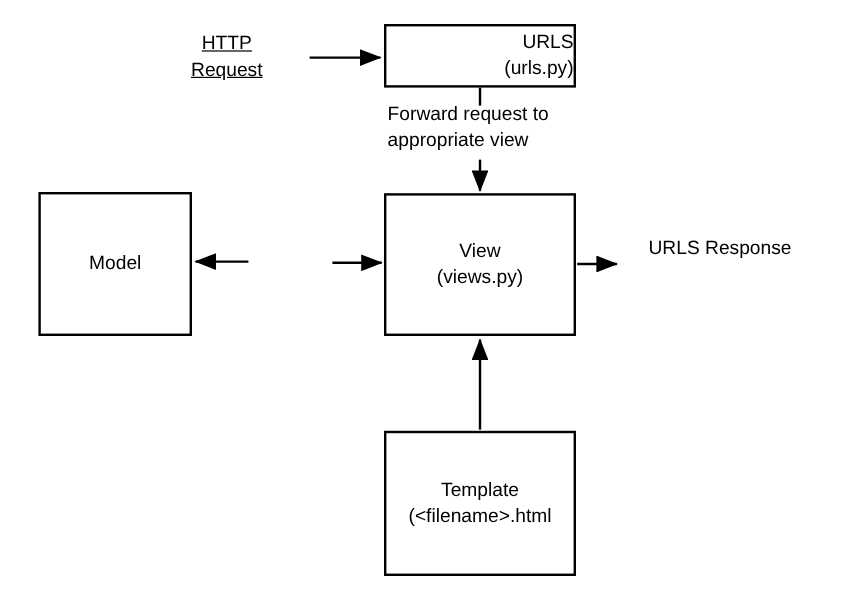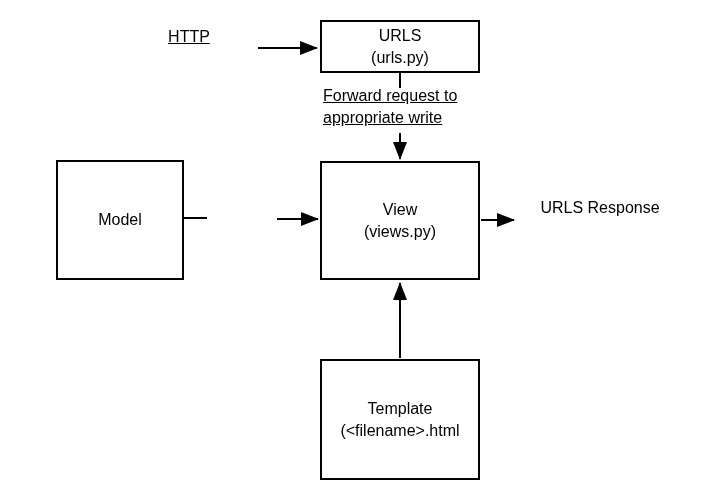--- a/index.html
+++ b/index.html
@@ -32,27 +32,27 @@
     background: #ffffff;
     display: flex;
     flex-direction: column;
     align-items: center;
     justify-content: center;
     text-align: center;
   }
   .lbl {
     position: absolute;
   }
-  #box-urls     { left: 320px; top: 20px;  width: 160px; height: 53px;  }
-  #box-model    { left: 32px;  top: 160px; width: 128px; height: 120px; margin-left: 24px; }
+  #box-urls     { left: 320px; top: 20px;  width: 160px; height: 53px; align-items: flex-end;  }
+  #box-model    { left: 32px;  top: 160px; width: 128px; height: 120px; }
   #box-view     { left: 320px; top: 161px; width: 160px; height: 119px; }
   #box-template { left: 320px; top: 359px; width: 160px; height: 121px; }
 
   #lbl-http-request  { left: 139px; top: 26px;  width: 100px; text-align: center; text-decoration: underline; }
-  #lbl-forward       { left: 323px; top: 85px;  width: 180px; text-align: left; text-decoration: underline;   }
+  #lbl-forward       { left: 323px; top: 85px;  width: 180px; text-align: left;   }
   #lbl-read-write    { left: 196px; top: 194px; width: 88px;  text-align: center; }
   #lbl-http-response { left: 515px; top: 197px; width: 170px; text-align: center; }
 </style>
 </head>
 <body>
 
 <div id="canvas">
 
   <svg id="wires" viewBox="0 0 713 503" xmlns="http://www.w3.org/2000/svg">
     <defs>
@@ -90,25 +90,26 @@
     <div>(views.py)</div>
   </div>
 
   <div class="box" id="box-template">
     <div>Template</div>
     <div>(&lt;filename&gt;.html</div>
   </div>
 
   <div class="lbl" id="lbl-http-request">
     <div>HTTP</div>
+    <div>Request</div>
   </div>
 
   <div class="lbl" id="lbl-forward">
     <div>Forward request to</div>
-    <div>appropriate write</div>
+    <div>appropriate view</div>
   </div>
 
 
   <div class="lbl" id="lbl-http-response">
     <div>URLS Response</div>
   </div>
 
 </div>
 
 </body></html>

